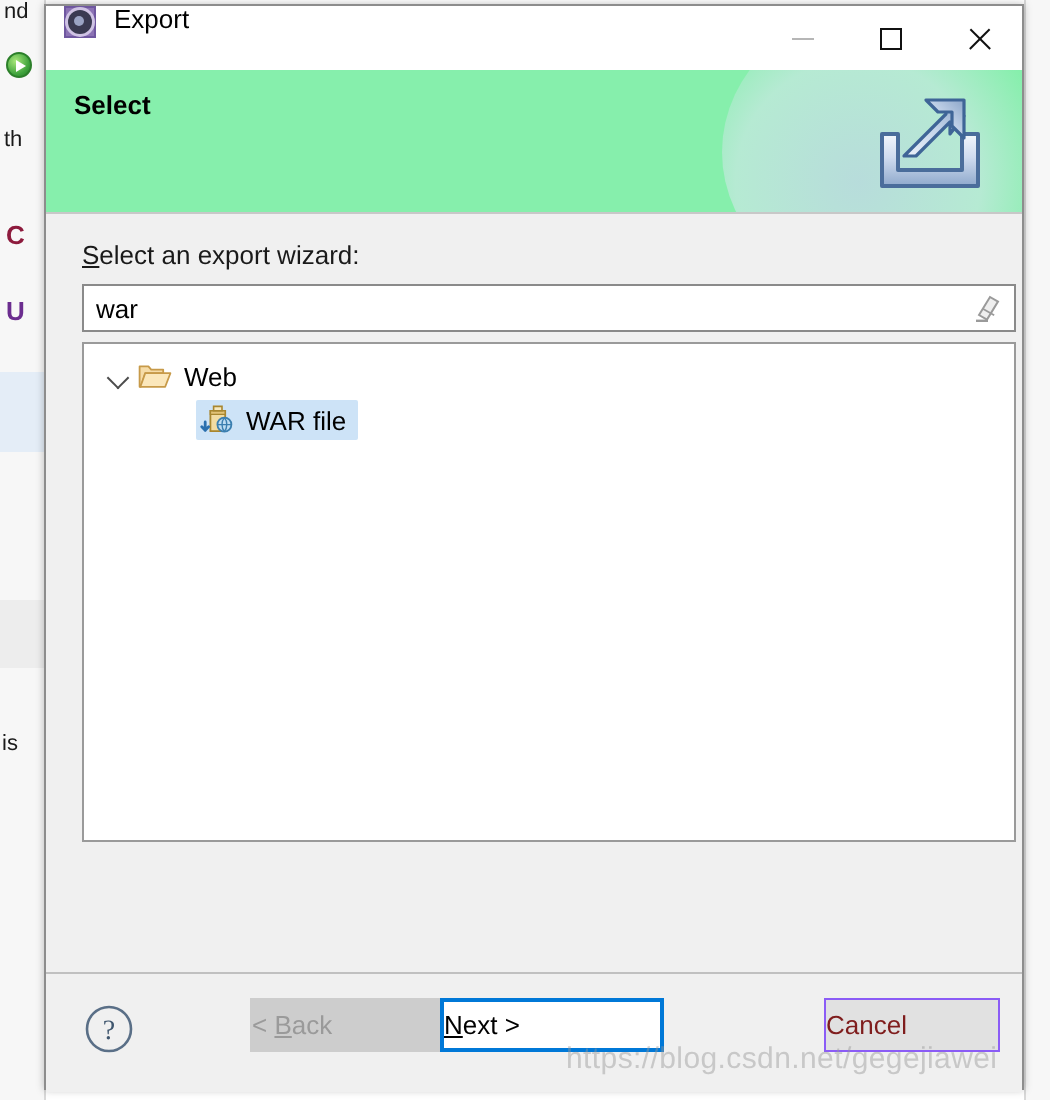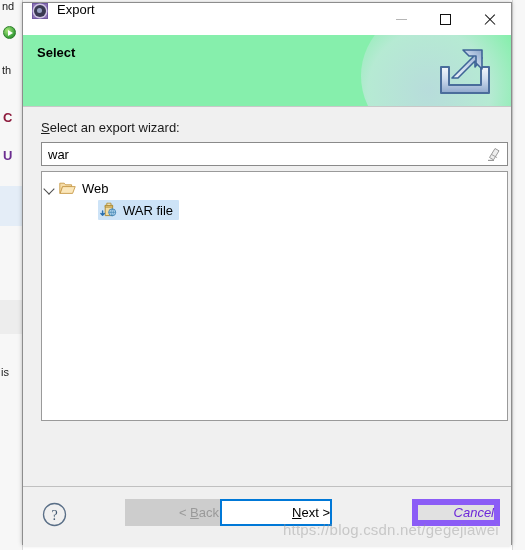--- a/index.html
+++ b/index.html
@@ -196,21 +196,21 @@
     position: absolute; left: 18px; top: 64px;
     width: 467px; height: 250px;
     background: #ffffff;
     border: 1px solid #9a9a9a;
     box-sizing: border-box;
     overflow: hidden;
   }
   .tree-row {
     display: flex; align-items: center;
     height: 22px;
-    padding-left: 0;
+    padding-left: 10px;
   }
   .tree-row.child { padding-left: 56px; }
   .twisty {
     width: 14px; height: 14px;
     position: relative; flex: 0 0 auto;
   }
   .twisty:before {
     content: "";
     position: absolute; left: 2.5px; top: 3.5px;
     width: 7px; height: 7px;
@@ -238,32 +238,31 @@
     background: #f0f0f0;
   }
   .help-icon {
     position: absolute; left: 19px; top: 15px;
     width: 25px; height: 25px;
   }
   .btn {
     position: absolute; top: 12px;
     height: 27px;
     font-size: 13px;
-    display: flex; align-items: center; justify-content: flex-end;
+    display: flex; align-items: center; justify-content: flex-start;
     box-sizing: border-box;
     background: #cdcdcd;
     border: 1px solid #cdcdcd;
     color: #9a9a9a;
     user-select: none;
   }
   .btn.enabled {
     background: #e1e1e1;
-    border: 6px solid #8b5cf6;
-    color: #6d28d9;
-    font-style: italic;
+    border: 1px solid #8b5cf6;
+    color: #7f1d1d;
   }
   .btn.focused {
     background: #ffffff;
     border: 2px solid #0078d7;
     color: #000000;
   }
   .btn u { text-decoration: underline; }
 
   .btn-back   { left: 102px; width: 95px; }
   .btn-next   { left: 197px; width: 112px; }

